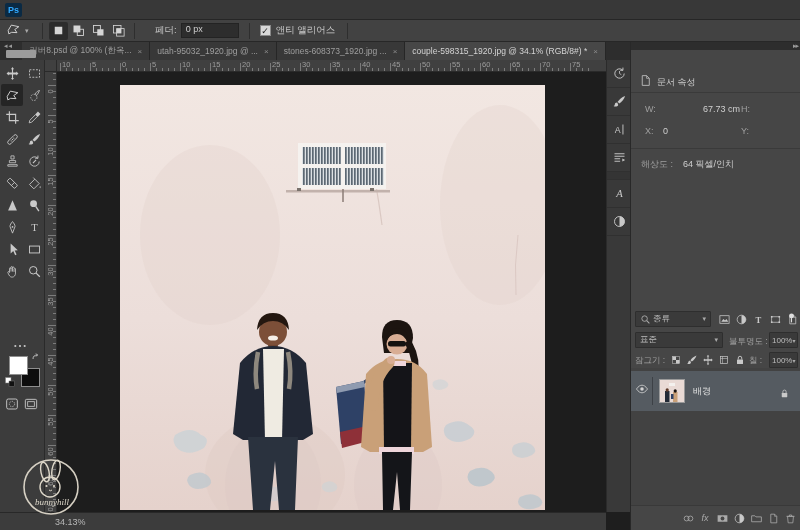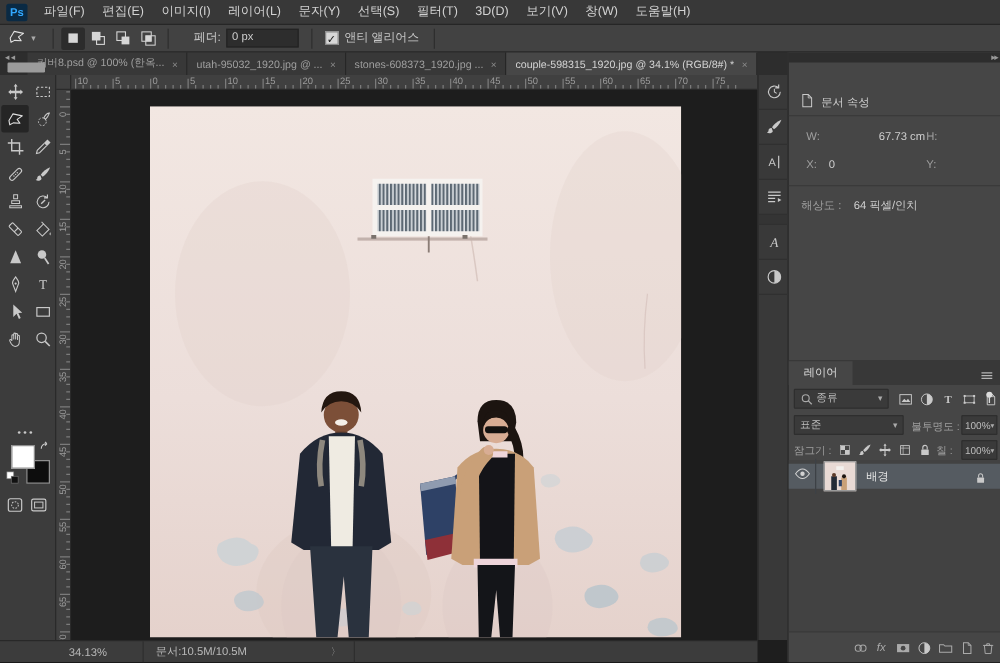--- a/index.html
+++ b/index.html
@@ -90,21 +90,21 @@
   .layers-tabrow { position:absolute; left:0; top:246px; width:170px; height:20px; background:#383838; display:flex; align-items:flex-end; }
   .layers-tab { height:19px; line-height:19px; padding:0 12px; font-size:9px; color:#dcdcdc; background:#464646; }
   .lrow { position:absolute; left:0; width:170px; font-size:8.5px; color:#b5b5b5; }
   .dd { background:#3a3a3a; border:1px solid #2e2e2e; border-radius:1px; height:16px; display:flex; align-items:center; padding:0 4px; color:#bcbcbc; font-size:8.5px; }
   .dd .caret { margin-left:auto; }
   .filter-ic { width:15px; height:15px; display:inline-flex; align-items:center; justify-content:center; }
   .filter-ic svg { width:13px; height:13px; }
   .lock-ic { width:14px; height:14px; display:inline-flex; align-items:center; justify-content:center; }
   .lock-ic svg { width:12px; height:12px; }
   .layerlist { position:absolute; left:0; top:326px; width:170px; height:137px; background:#424242; }
-  .layer-row { position:absolute; left:0; top:3px; width:170px; height:20px; background:#555b61; display:flex; align-items:center; }
+  .layer-row { position:absolute; left:0; top:3px; width:170px; height:40px; background:#555b61; display:flex; align-items:center; }
   .eye-cell { width:22px; height:28px; border-right:1px solid #3d4146; display:flex; align-items:center; justify-content:center; }
   .eye-cell svg { width:14px; height:14px; }
   .thumb { width:26px; height:24px; margin-left:6px; border:1px solid #9a9a9a; background:#e9dad5; }
   .thumb svg { display:block; width:24px; height:22px; }
   .layer-name { margin-left:8px; font-size:9px; color:#e6e6e6; }
   .layer-lock { margin-left:auto; margin-right:10px; width:12px; height:12px; }
   .layer-lock svg { width:11px; height:11px; }
   .bottombar { position:absolute; left:0; top:463px; width:170px; height:25px; background:#464646; border-top:1px solid #393939; display:flex; align-items:center; justify-content:flex-end; padding-right:4px; gap:3px; }
   .bb-ic { width:14px; height:16px; display:flex; align-items:center; justify-content:center; }
   .bb-ic svg { width:13px; height:13px; }
@@ -115,33 +115,20 @@
   .status-doc { margin-left:28px; height:18px; display:flex; align-items:center; border-left:1px solid #2e2e2e; border-right:1px solid #2e2e2e; padding:0 10px; min-width:170px; }
   .status-arrow { margin-left:auto; color:#9a9a9a; font-size:8px; }
 </style>
 </head>
 <body>
 
 <div class="app">
 
   <div class="abs menubar">
     <div class="ps-logo">Ps</div>
-    <div id="menu-items" style="display:flex;">
-        <div class="menu-item">파일(F)</div>
-        <div class="menu-item">편집(E)</div>
-        <div class="menu-item">이미지(I)</div>
-        <div class="menu-item">레이어(L)</div>
-        <div class="menu-item">문자(Y)</div>
-        <div class="menu-item">선택(S)</div>
-        <div class="menu-item">필터(T)</div>
-        <div class="menu-item">3D(D)</div>
-        <div class="menu-item">보기(V)</div>
-        <div class="menu-item">창(W)</div>
-        <div class="menu-item">도움말(H)</div>
-      </div>
   </div>
 
   <div class="abs optionsbar">
     <div class="tool-preset">
       <span class="ticon">
           <svg viewBox="0 0 24 24">
             <path d="M4.5 19 3.5 13.5 8.5 5l12 2.5L14 12l3.5 5-8.5-.5z" stroke="#e0e0e0" fill="none" stroke-width="1.4" stroke-linejoin="round"></path>
           </svg>
         </span>
       <span class="caret">▾</span>
@@ -624,20 +611,32 @@
           <path d="M268 276h18v5h-18z" fill="#eed5da"></path>
           <path d="M259 362h35v7h-35z" fill="#eed5da"></path>
           <path d="M253 320q0-26 16-42" stroke="#c9a078" stroke-width="11" fill="none" stroke-linecap="round"></path>
           <circle cx="271" cy="275" r="4" fill="#d8ad94"></circle>
           <path d="M262 367h30l-2 58h-10l-3-38-4 38h-10z" fill="#141519"></path>
         </g>
       </svg>
     </div>
   </div>
 
+  <div class="abs watermark">
+    <svg viewBox="0 0 66 62">
+      <circle cx="32" cy="30" r="27" fill="none" stroke="#ded8ca" stroke-width="1.6" opacity="0.95"></circle>
+      <ellipse cx="26" cy="15" rx="4" ry="10" fill="none" stroke="#ded8ca" stroke-width="1.4" transform="rotate(-12 26 15)"></ellipse>
+      <ellipse cx="37" cy="13" rx="4" ry="10" fill="none" stroke="#ded8ca" stroke-width="1.4" transform="rotate(10 37 13)"></ellipse>
+      <circle cx="31" cy="30" r="10" fill="none" stroke="#ded8ca" stroke-width="1.4"></circle>
+      <circle cx="27.5" cy="29" r="1.1" fill="#ded8ca"></circle>
+      <circle cx="35" cy="29" r="1.1" fill="#ded8ca"></circle>
+      <path d="M30 33q1.5 1.5 3 0" stroke="#ded8ca" stroke-width="1" fill="none"></path>
+      <text x="33" y="48" text-anchor="middle" font-size="9" font-style="italic" font-family="Liberation Serif, serif" fill="#ded8ca" id="wm-text">bunnyhill</text>
+    </svg>
+  </div>
 
   <div class="abs dock" id="dock">
       <div class="dock-btn">
         <svg viewBox="0 0 24 24">
           <path d="M19.5 12a7.5 7.5 0 1 1-2.2-5.3M17.5 2.5v4.4h-4.4" stroke="#c9c9c9" fill="none" stroke-width="1.5"></path>
           <path d="M12 8v4l3 2" stroke="#c9c9c9" stroke-width="1.3" fill="none"></path>
         </svg>
       </div>
       <div class="dock-btn">
         <svg viewBox="0 0 24 24">
@@ -689,26 +688,20 @@
       <span class="abs" style="left:126px; top:36px; color:#cfcfcf;"></span>
       <span class="abs" style="left:14px; top:58px; color:#9f9f9f;">X:</span>
       <span class="abs" style="left:32px; top:58px; color:#cfcfcf;">0</span>
       <span class="abs" style="left:110px; top:58px; color:#9f9f9f;">Y:</span>
       <span class="abs" style="left:126px; top:58px; color:#cfcfcf;"></span>
       <div class="hline" style="top:80px;"></div>
       <span class="abs" style="left:10px; top:90px; color:#9f9f9f;">해상도 :</span>
       <span class="abs" style="left:52px; top:90px; color:#cfcfcf;">64 픽셀/인치</span>
     </div>
 
-    <div class="layers-tabrow">
-      <div class="layers-tab">레이어</div>
-      <span class="rp-menu"><svg viewBox="0 0 24 24">
-            <path d="M4 8h16M4 12h16M4 16h16" stroke="#b5b5b5" stroke-width="1.8"></path>
-          </svg></span>
-    </div>
 
     <div class="lrow" style="top:268px; height:20px;">
       <div class="dd" style="position:absolute; left:4px; top:1px; width:76px;">
         <span class="filter-ic" style="width:11px;height:11px;">
             <svg viewBox="0 0 24 24">
               <circle cx="10" cy="10" r="6" stroke="#aaa" fill="none" stroke-width="2"></circle>
               <path d="M14.6 14.6 20.5 20.5" stroke="#aaa" stroke-width="2.4"></path>
             </svg>
           </span>
         <span style="margin-left:2px;">종류</span>
@@ -870,19 +863,15 @@
           <svg viewBox="0 0 24 24">
             <path d="M6.5 8h11l-1.2 12H7.7z" stroke="#aaa" fill="none" stroke-width="1.4"></path>
             <path d="M4.5 8h15M10 8V5.5h4V8" stroke="#aaa" fill="none" stroke-width="1.4"></path>
           </svg>
         </span>
       </div>
   </div>
 
   <div class="abs statusbar">
     <span class="status-zoom">34.13%</span>
-    <div class="status-doc">
-      <span>문서:10.5M/10.5M</span>
-      <span class="status-arrow">〉</span>
-    </div>
   </div>
 
 </div>
 
 </body></html>

